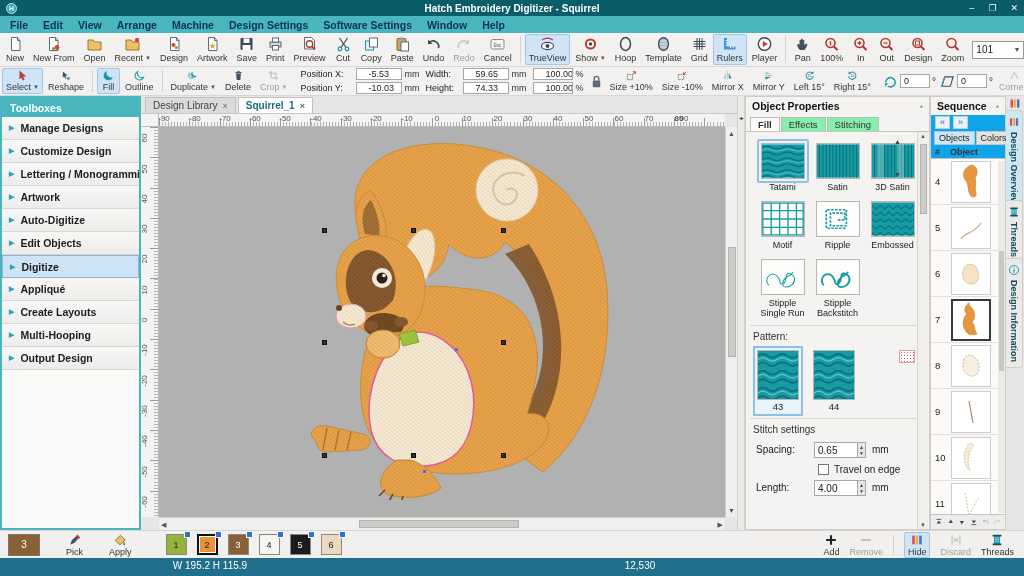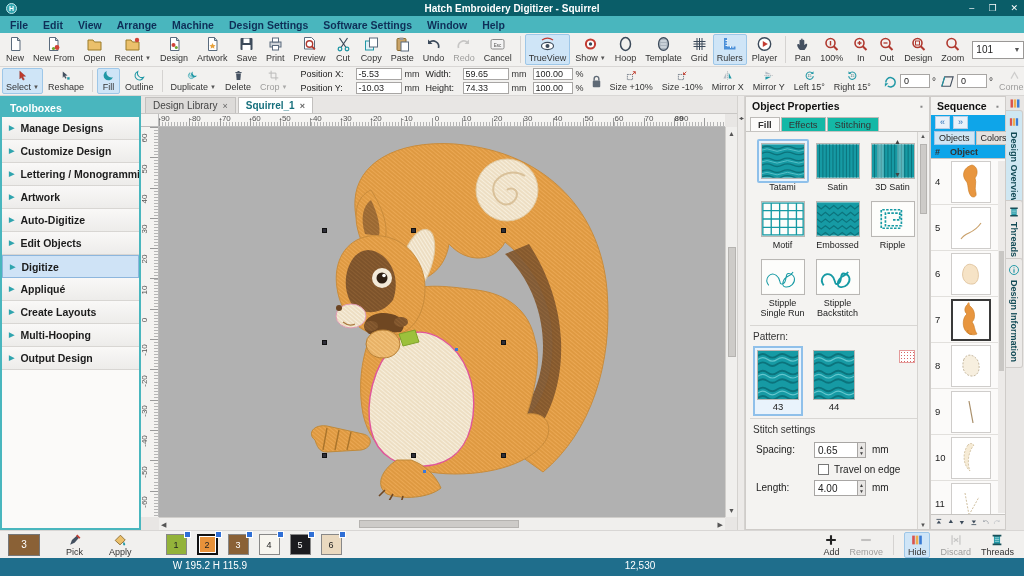--- a/index.html
+++ b/index.html
@@ -27,21 +27,21 @@
   .tbtn .lblrow{display:flex;align-items:center;gap:2px}
   .caret{font-size:6px;color:#555}
   .sep{width:1px;background:#d5d3d1;margin:2px 3px}
   .zoomsel{display:flex;align-items:center;gap:3px;margin-left:4px}
   .zoombox{width:52px;height:18px;background:#fff;border:1px solid #9a9896;display:flex;align-items:center;justify-content:space-between;padding:0 3px;font-size:10px}
   .zoombox .caret{font-size:7px}
   
   .fieldcol{display:flex;flex-direction:column;justify-content:center;gap:2px;margin:0 3px}
   .frow{display:flex;align-items:center;gap:3px;font-size:9px}
   .flabel{width:52px;text-align:left;white-space:nowrap}
-  .fin{width:46px;height:12px;background:#fff;border:1px solid #a8a6a4;font-size:9px;padding:0 2px;line-height:11px;overflow:hidden}
+  .fin{width:46px;height:12px;background:#fff;border:1px solid #a8a6a4;font-size:9px;padding:0 12px;line-height:11px;overflow:hidden}
   .funit{color:#333}
   .minifield{display:flex;align-items:center;gap:2px;margin:0 2px}
   .fin2{width:30px;height:14px;background:#fff;border:1px solid #a8a6a4;font-size:9px;padding:0 3px;line-height:13px}
   
   .main{position:absolute;left:0;top:96px;width:1024px;height:434px;background:#e8e6e4}
   
   .toolboxes{position:absolute;left:0;top:0;width:141px;height:434px;border:2px solid #49b6be;background:#fbfaf9;display:flex;flex-direction:column}
   .tbx-header{height:19px;background:#49b6be;color:#fff;font-weight:bold;font-size:10.5px;display:flex;align-items:center;padding:0 8px}
   .tbx-item{height:23px;display:flex;align-items:center;gap:6px;padding:0 7px;background:linear-gradient(#f9f8f7,#edecea);border-bottom:1px solid #d8d6d3;font-weight:bold;font-size:10.5px;color:#1c1c1c;white-space:nowrap;overflow:hidden}
   .tbx-item .chev{color:#2fa4ae;font-size:7px}
@@ -70,21 +70,21 @@
   .scr-arrow{position:absolute;color:#555;font-size:7px;line-height:11px;text-align:center}
   .vthumb{position:absolute;left:2px;width:8px;top:120px;height:110px;background:#cdcbc8;border:1px solid #b5b3b0}
   .hthumb{position:absolute;top:2px;height:8px;left:200px;width:160px;background:#cdcbc8;border:1px solid #b5b3b0}
   
   .splitter{position:absolute;left:737px;top:0;width:8px;height:434px;background:#eceae8;border-left:1px solid #d4d2cf;border-right:1px solid #d4d2cf;font-size:6px;color:#555;text-align:center;padding-top:18px;letter-spacing:-1px}
   
   .objprops{position:absolute;left:745px;top:0;width:185px;height:434px;background:#f4f3f1;border:1px solid #cfccc9;display:flex;flex-direction:column}
   .panel-header{height:18px;display:flex;align-items:center;justify-content:space-between;padding:0 6px;font-size:10.5px;font-weight:bold;color:#111;background:#f4f3f1}
   .panel-header .dot{color:#888;font-size:8px}
   .optabs{display:flex;gap:1px;padding:0 4px;border-bottom:1px solid #c6c4c1;height:17px;align-items:flex-end}
-  .optab{padding:1px 7px;font-size:9.5px;background:#14b8a6;border:1px solid #bdbbb8;border-bottom:none;color:#333}
+  .optab{padding:1px 7px;font-size:9.5px;background:#86efac;border:1px solid #bdbbb8;border-bottom:none;color:#333}
   .optab.active{background:#fcfbfa;font-weight:bold}
   .opbody{position:relative;flex:1;overflow:hidden}
   .stgrid{display:grid;grid-template-columns:repeat(3,55px);padding:5px 2px 2px 9px}
   .stcell{display:flex;flex-direction:column;align-items:center;font-size:9px;color:#222;padding:2px 1px;text-align:center;line-height:1.1}
   .swbox{padding:2px;border:2px solid transparent;border-radius:2px}
   .stcell.sel .swbox{border-color:#8fc0ea;background:#e9f3fc}
   .sw{width:44px;height:36px;display:block;border:1px solid #b9b7b4}
   .opsep{border-top:1px solid #d8d6d3;margin:2px 4px}
   .oplabel-sm{font-size:10px;color:#333;padding:3px 4px 2px 7px}
   .patrow{display:flex;gap:6px;padding:2px 0 0 7px;position:relative}
@@ -1197,34 +1197,34 @@
                 <use href="#sw-motif"></use>
               </svg>
             </span>
             <span>Motif</span>
             <span></span>
           </div>
 
           <div class="stcell">
             <span class="swbox">
               <svg class="sw" viewBox="0 0 50 40">
+                <use href="#sw-ripple"></use>
+              </svg>
+            </span>
+            <span>Ripple</span>
+            <span></span>
+          </div>
+
+          <div class="stcell">
+            <span class="swbox">
+              <svg class="sw" viewBox="0 0 50 40">
                 <use href="#sw-emb"></use>
               </svg>
             </span>
             <span>Embossed</span>
-            <span></span>
-          </div>
-
-          <div class="stcell">
-            <span class="swbox">
-              <svg class="sw" viewBox="0 0 50 40">
-                <use href="#sw-ripple"></use>
-              </svg>
-            </span>
-            <span>Ripple</span>
             <span></span>
           </div>
 
 
           <div class="stcell">
             <span class="swbox">
               <svg class="sw" viewBox="0 0 50 40">
                 <use href="#sw-st1"></use>
               </svg>
             </span>

